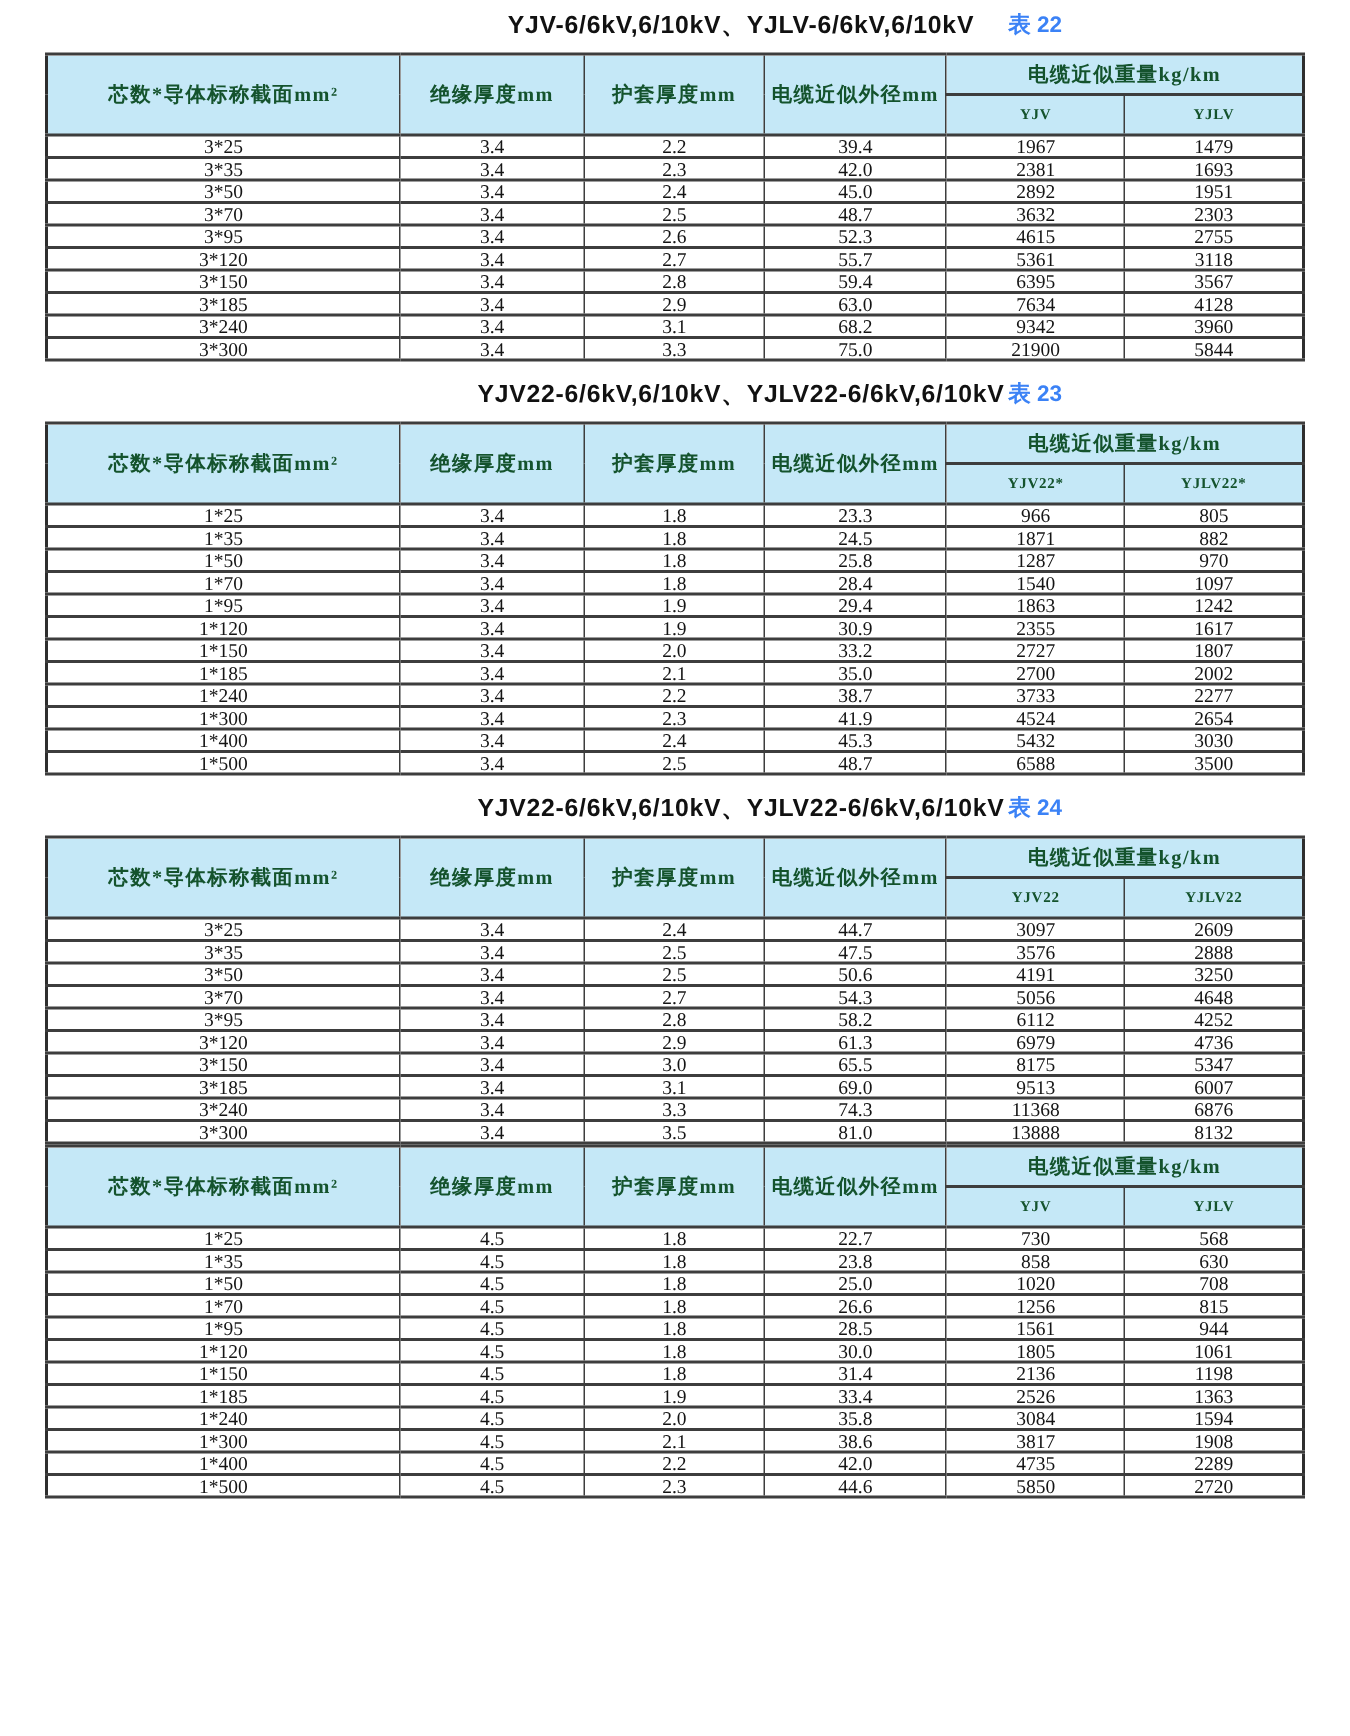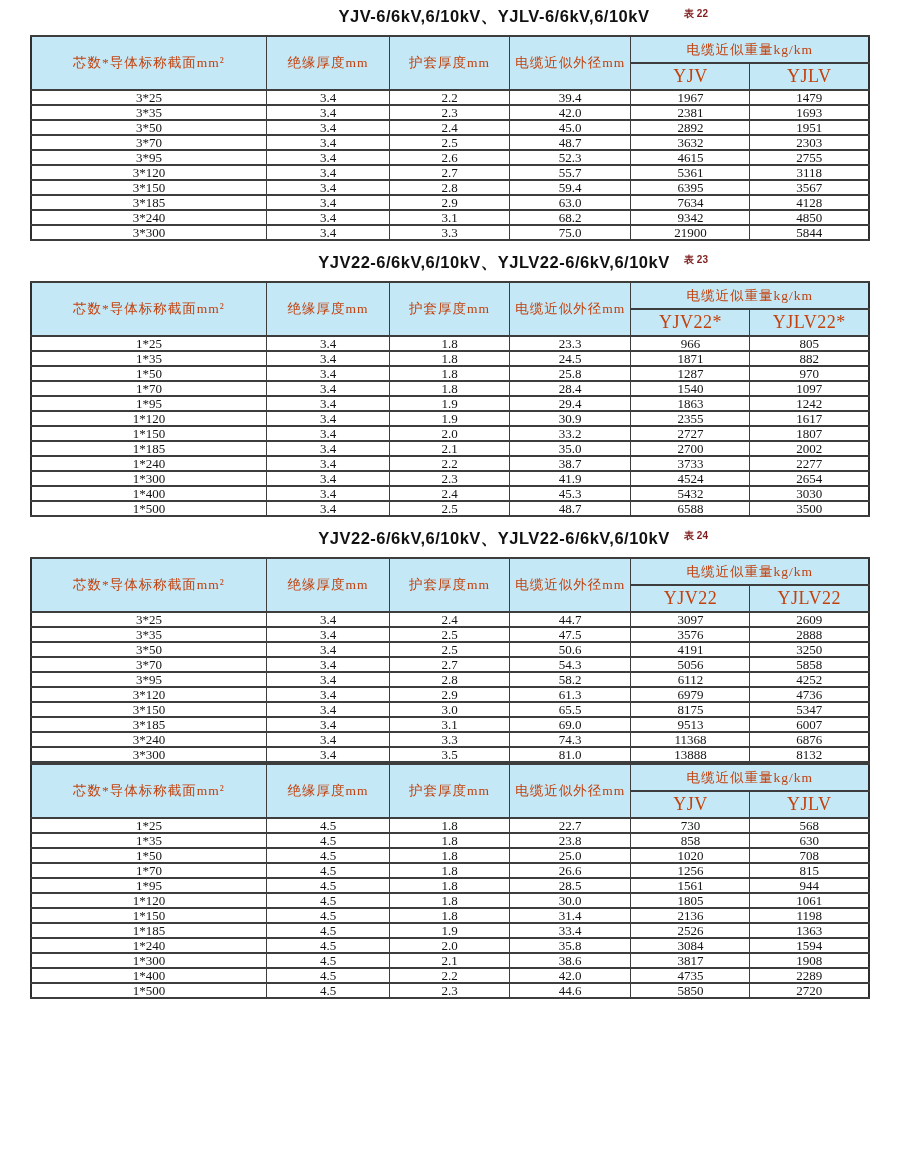--- a/index.html
+++ b/index.html
@@ -34,22 +34,22 @@
     font-size: 16.5px;
     letter-spacing: 0.5px;
     color: #111;
   }
   .t-num {
     position: absolute;
     top: 1px;
     right: 6px;
     font-family: "Liberation Sans", sans-serif;
     font-weight: bold;
-    font-size: 10px;
-    color: #7f1d1d;
+    font-size: 15px;
+    color: #3b82f6;
   }
 
   
   table.spec {
     width: 840px;
     margin: 0 30px;
     border-collapse: collapse;
     table-layout: fixed;
     border: 2px solid #2e2e2e;
   }
@@ -65,29 +65,29 @@
     border-right: 1px solid #3d3d3d;
     border-top: 2px solid #3d3d3d;
     border-bottom: 2px solid #3d3d3d;
     text-align: center;
     vertical-align: middle;
     padding: 0;
     overflow: hidden;
   }
   table.spec thead th {
     background: var(--header-bg, #c5e8f7);
-    font-weight: normal;
+    font-weight: bold;
     font-size: 13.5px;
     letter-spacing: 1px;
     height: 27px;
-    color: #c2410c;
+    color: #14532d;
   }
   table.spec thead tr.sub th {
     letter-spacing: 0.5px;
-    font-size: 18px;
+    font-size: 10px;
   }
   table.spec tbody td {
     height: 15px;
     font-size: 13px;
     line-height: 1;
     background: #ffffff;
     color: #141414;
   }
 </style>
 </head>
@@ -185,21 +185,21 @@
           <td>63.0</td>
           <td>7634</td>
           <td>4128</td>
         </tr>
         <tr>
           <td>3*240</td>
           <td>3.4</td>
           <td>3.1</td>
           <td>68.2</td>
           <td>9342</td>
-          <td>4850</td>
+          <td>3960</td>
         </tr>
         <tr>
           <td>3*300</td>
           <td>3.4</td>
           <td>3.3</td>
           <td>75.0</td>
           <td>21900</td>
           <td>5844</td>
         </tr>
       </tbody>
@@ -381,21 +381,21 @@
           <td>50.6</td>
           <td>4191</td>
           <td>3250</td>
         </tr>
         <tr>
           <td>3*70</td>
           <td>3.4</td>
           <td>2.7</td>
           <td>54.3</td>
           <td>5056</td>
-          <td>5858</td>
+          <td>4648</td>
         </tr>
         <tr>
           <td>3*95</td>
           <td>3.4</td>
           <td>2.8</td>
           <td>58.2</td>
           <td>6112</td>
           <td>4252</td>
         </tr>
         <tr>

